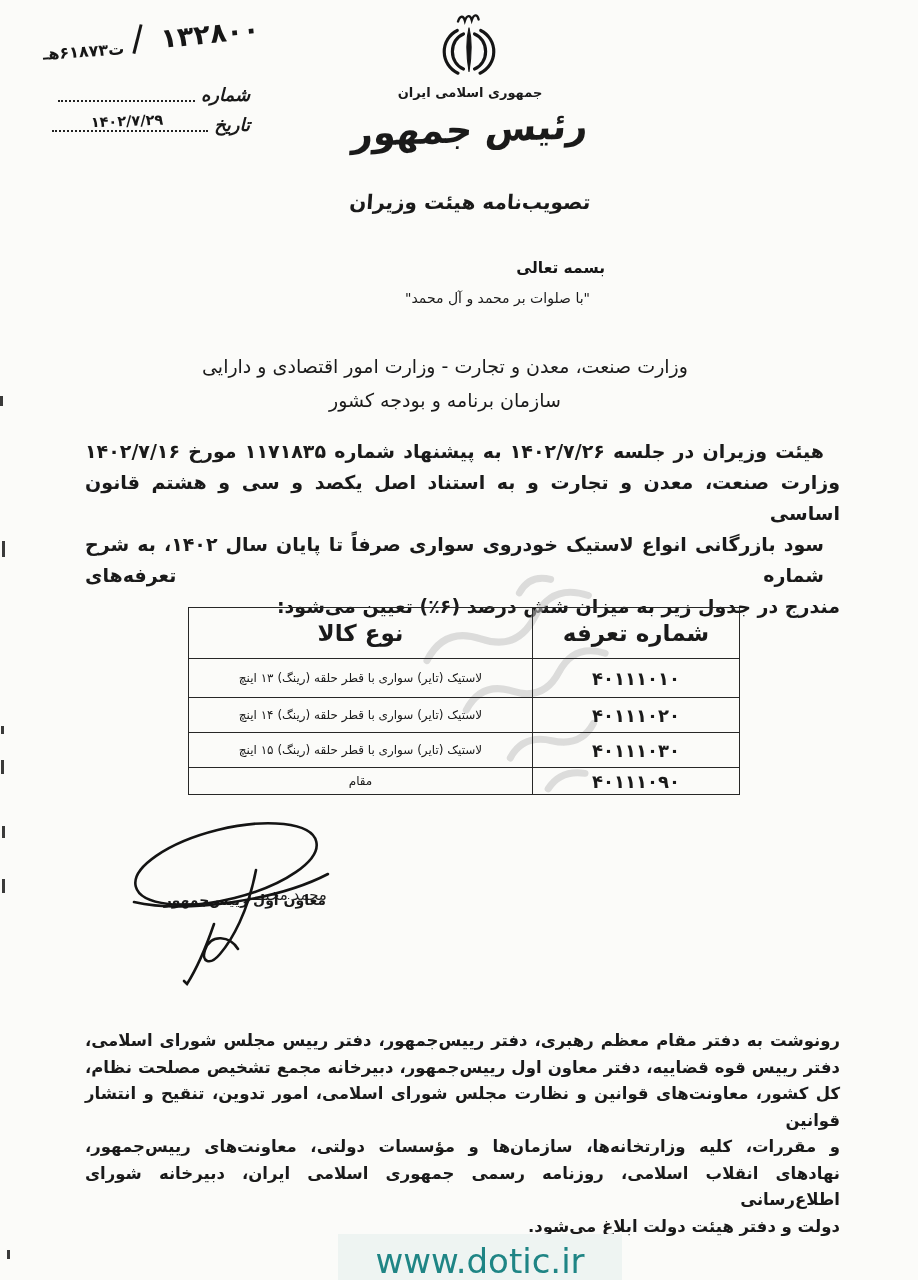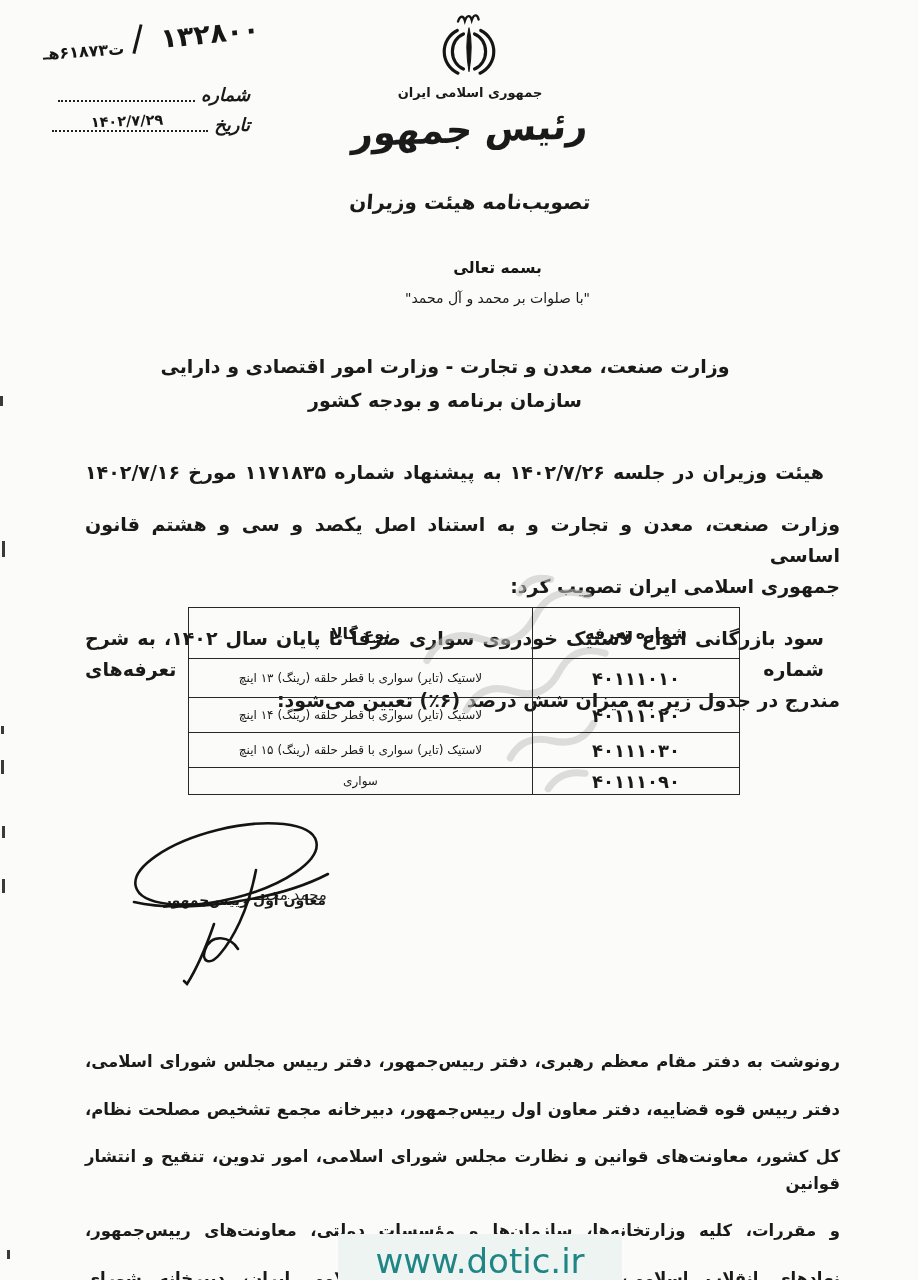--- a/index.html
+++ b/index.html
@@ -30,43 +30,43 @@
 
   
   .emblem { left:438px; top:11px; width:62px; height:72px; }
   .lh-country { left:370px; top:85px; width:200px; text-align:center;
     font-size:13px; font-weight:bold; }
   .lh-president { left:350px; top:108px; width:240px; text-align:center;
     font-size:37px; font-weight:bold; transform:rotate(-2deg) skewX(-6deg); }
   .lh-doctype { left:340px; top:190px; width:260px; text-align:center;
     font-size:20px; font-weight:bold; transform:skewX(-4deg); }
 
-  .bismillah { left:390px; top:259px; width:215px; text-align:center;
+  .bismillah { left:390px; top:259px; width:215px; 
     font-size:15.5px; font-weight:bold; }
   .salawat { left:370px; top:290px; width:255px; text-align:center; font-size:14px; }
 
   .addressees { left:150px; top:349px; width:590px; text-align:center;
-    font-size:19px; font-weight:bold; line-height:34px; direction:rtl; }
+    font-size:19px; font-weight:normal; line-height:34px; direction:rtl; }
 
   .body-par { left:85px; top:436px; width:755px; direction:rtl;
     font-size:19px; font-weight:bold; line-height:31px; }
-  .jline { text-align:justify; text-align-last:justify;margin-top:21px; }
+  .jline { text-align:justify; text-align-last:justify; }
   .rline { text-align:right; }
   .ind { padding-right:16px; }
 
   
   .tariff-table { left:188px; top:607px; width:552px; direction:rtl;
     border:1.6px solid #272727; background:transparent; }
   .t-row { display:grid; grid-template-columns:207px 1fr; }
   .t-row + .t-row { border-top:1.5px solid #272727; }
   .t-cell { display:flex; align-items:center; justify-content:center; text-align:center; }
   .t-tariff { border-left:1.6px solid #272727; font-size:18px; letter-spacing:3px;
     font-weight:bold; }
   .t-goods { font-size:12px; font-weight:normal; padding:2px 10px; }
-  .t-head { height:50px; font-size:16px; font-weight:bold; letter-spacing:0; }
+  .t-head { height:50px; font-size:23px; font-weight:bold; letter-spacing:0; }
   .r1 { height:39px; } .r2 { height:35px; } .r3 { height:35px; } .r4 { height:27px; }
 
   
   .sig-name { left:238px; top:886px; width:95px; text-align:center; font-size:15px;
     font-weight:normal; white-space:nowrap; }
   .sig-title { left:166px; top:892px; width:160px; text-align:center; font-size:14px;
     font-weight:bold; white-space:nowrap; }
   .sig-svg { left:126px; top:812px; width:208px; height:178px; }
 
   .dist-par { left:85px; top:1028px; width:755px; direction:rtl;
@@ -117,21 +117,20 @@
   <div class="abs rtl salawat">"با صلوات بر محمد و آل محمد"</div>
 
   <div class="abs addressees">
     <div>وزارت صنعت، معدن و تجارت - وزارت امور اقتصادی و دارایی</div>
     <div>سازمان برنامه و بودجه کشور</div>
   </div>
 
   <div class="abs body-par">
     <div class="jline ind">هیئت وزیران در جلسه ۱۴۰۲/۷/۲۶ به پیشنهاد شماره ۱۱۷۱۸۳۵ مورخ ۱۴۰۲/۷/۱۶</div>
     <div class="jline">وزارت صنعت، معدن و تجارت و به استناد اصل یکصد و سی و هشتم قانون اساسی</div>
-    <div class="rline">جمهوری اسلامی ایران تصویب کرد:</div>
     <div class="jline ind">سود بازرگانی انواع لاستیک خودروی سواری صرفاً تا پایان سال ۱۴۰۲، به شرح شماره تعرفه‌های</div>
     <div class="rline">مندرج در جدول زیر به میزان شش درصد (۶٪) تعیین می‌شود:</div>
   </div>
 
   <svg class="abs wm-svg" viewBox="0 0 372 252">
     <g stroke="#c3c3c3" stroke-width="7" fill="none" opacity="0.55" stroke-linecap="round" transform="rotate(-20 186 126)">
       <path d="M50 58 q28 -26 58 -2 t58 -2 t58 -2"></path>
       <path d="M70 118 q24 -22 50 -2 t50 -2 t50 -2"></path>
       <path d="M95 178 q20 -18 45 -2 t45 -2"></path>
       <path d="M160 26 q16 -14 34 -2"></path>
@@ -151,21 +150,21 @@
     <div class="t-row r2">
       <div class="t-cell t-tariff">۴۰۱۱۱۰۲۰</div>
       <div class="t-cell t-goods">لاستیک (تایر) سواری با قطر حلقه (رینگ) ۱۴ اینچ</div>
     </div>
     <div class="t-row r3">
       <div class="t-cell t-tariff">۴۰۱۱۱۰۳۰</div>
       <div class="t-cell t-goods">لاستیک (تایر) سواری با قطر حلقه (رینگ) ۱۵ اینچ</div>
     </div>
     <div class="t-row r4">
       <div class="t-cell t-tariff">۴۰۱۱۱۰۹۰</div>
-      <div class="t-cell t-goods">سواری</div>
+      <div class="t-cell t-goods">مقام</div>
     </div>
   </div>
 
   <div class="abs rtl sig-name">محمد مخبـــر</div>
   <div class="abs rtl sig-title">معاون اول رییس‌جمهور</div>
   <svg class="abs sig-svg" viewBox="0 0 208 178">
     <g fill="none" stroke="#141414" stroke-width="2.6" stroke-linecap="round">
       <ellipse cx="100" cy="52" rx="93" ry="35" transform="rotate(-14 100 52)"></ellipse>
       <path d="M8 90 C60 102 152 88 202 62"></path>
       <path d="M130 58 C122 100 106 128 94 142 C84 154 75 150 79 138 C85 121 104 124 112 137"></path>

